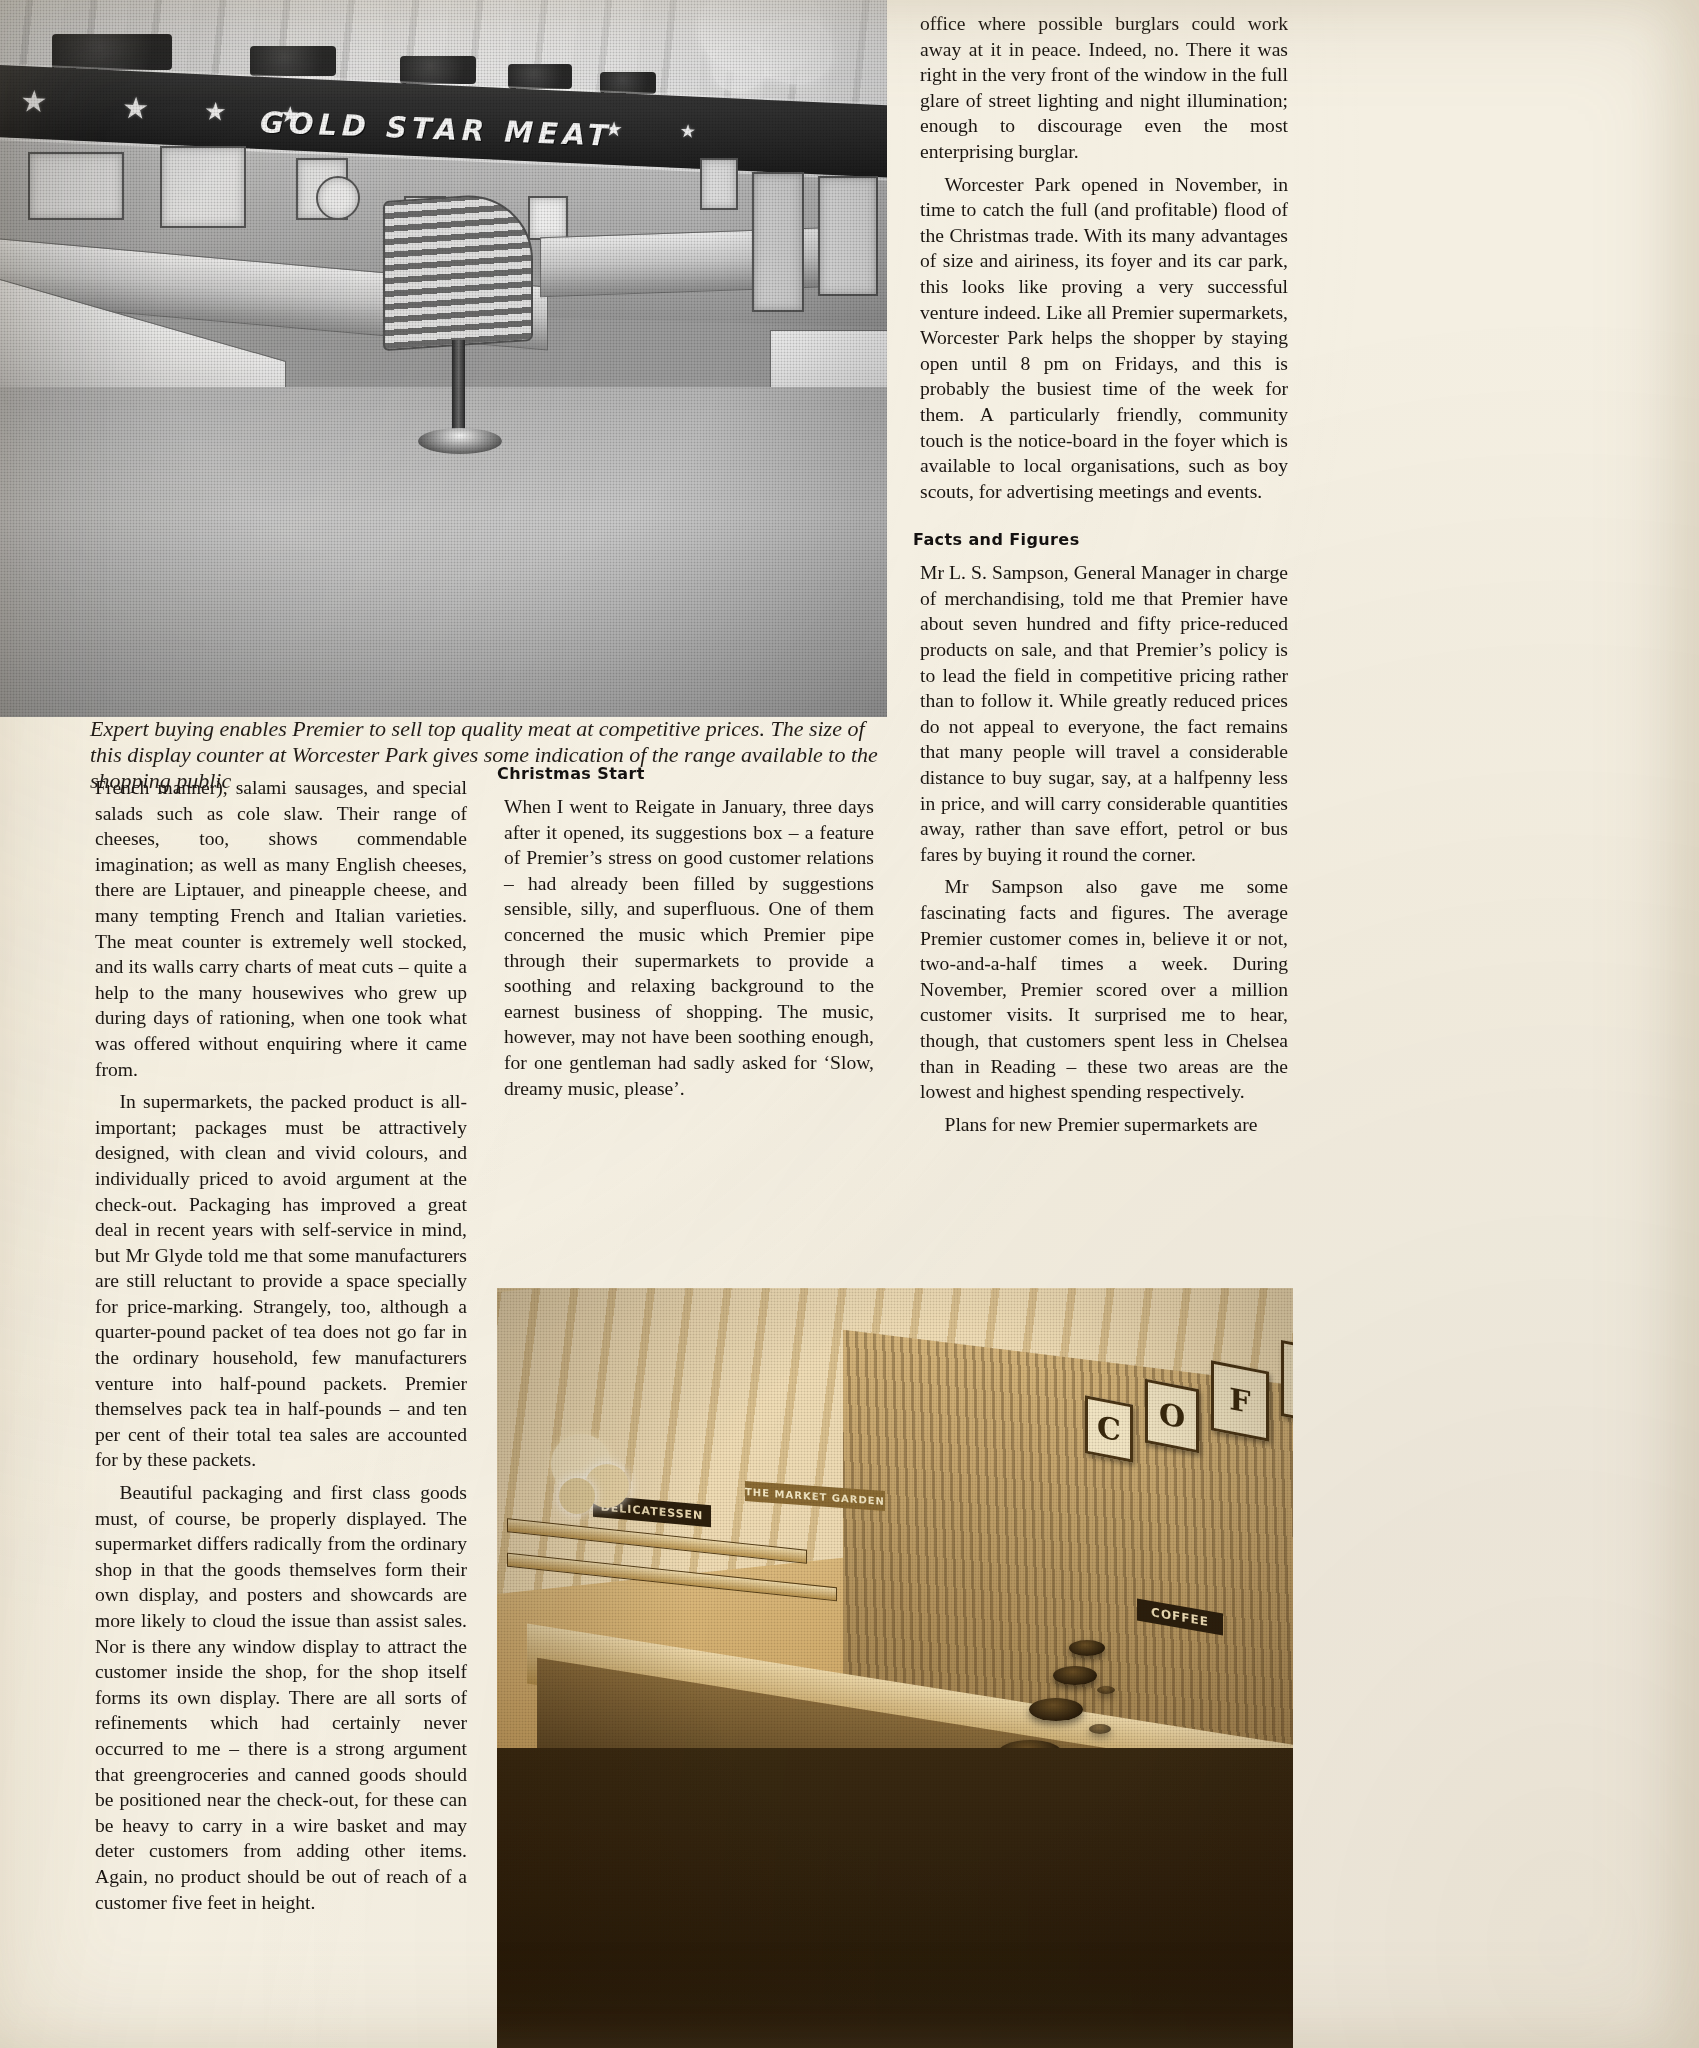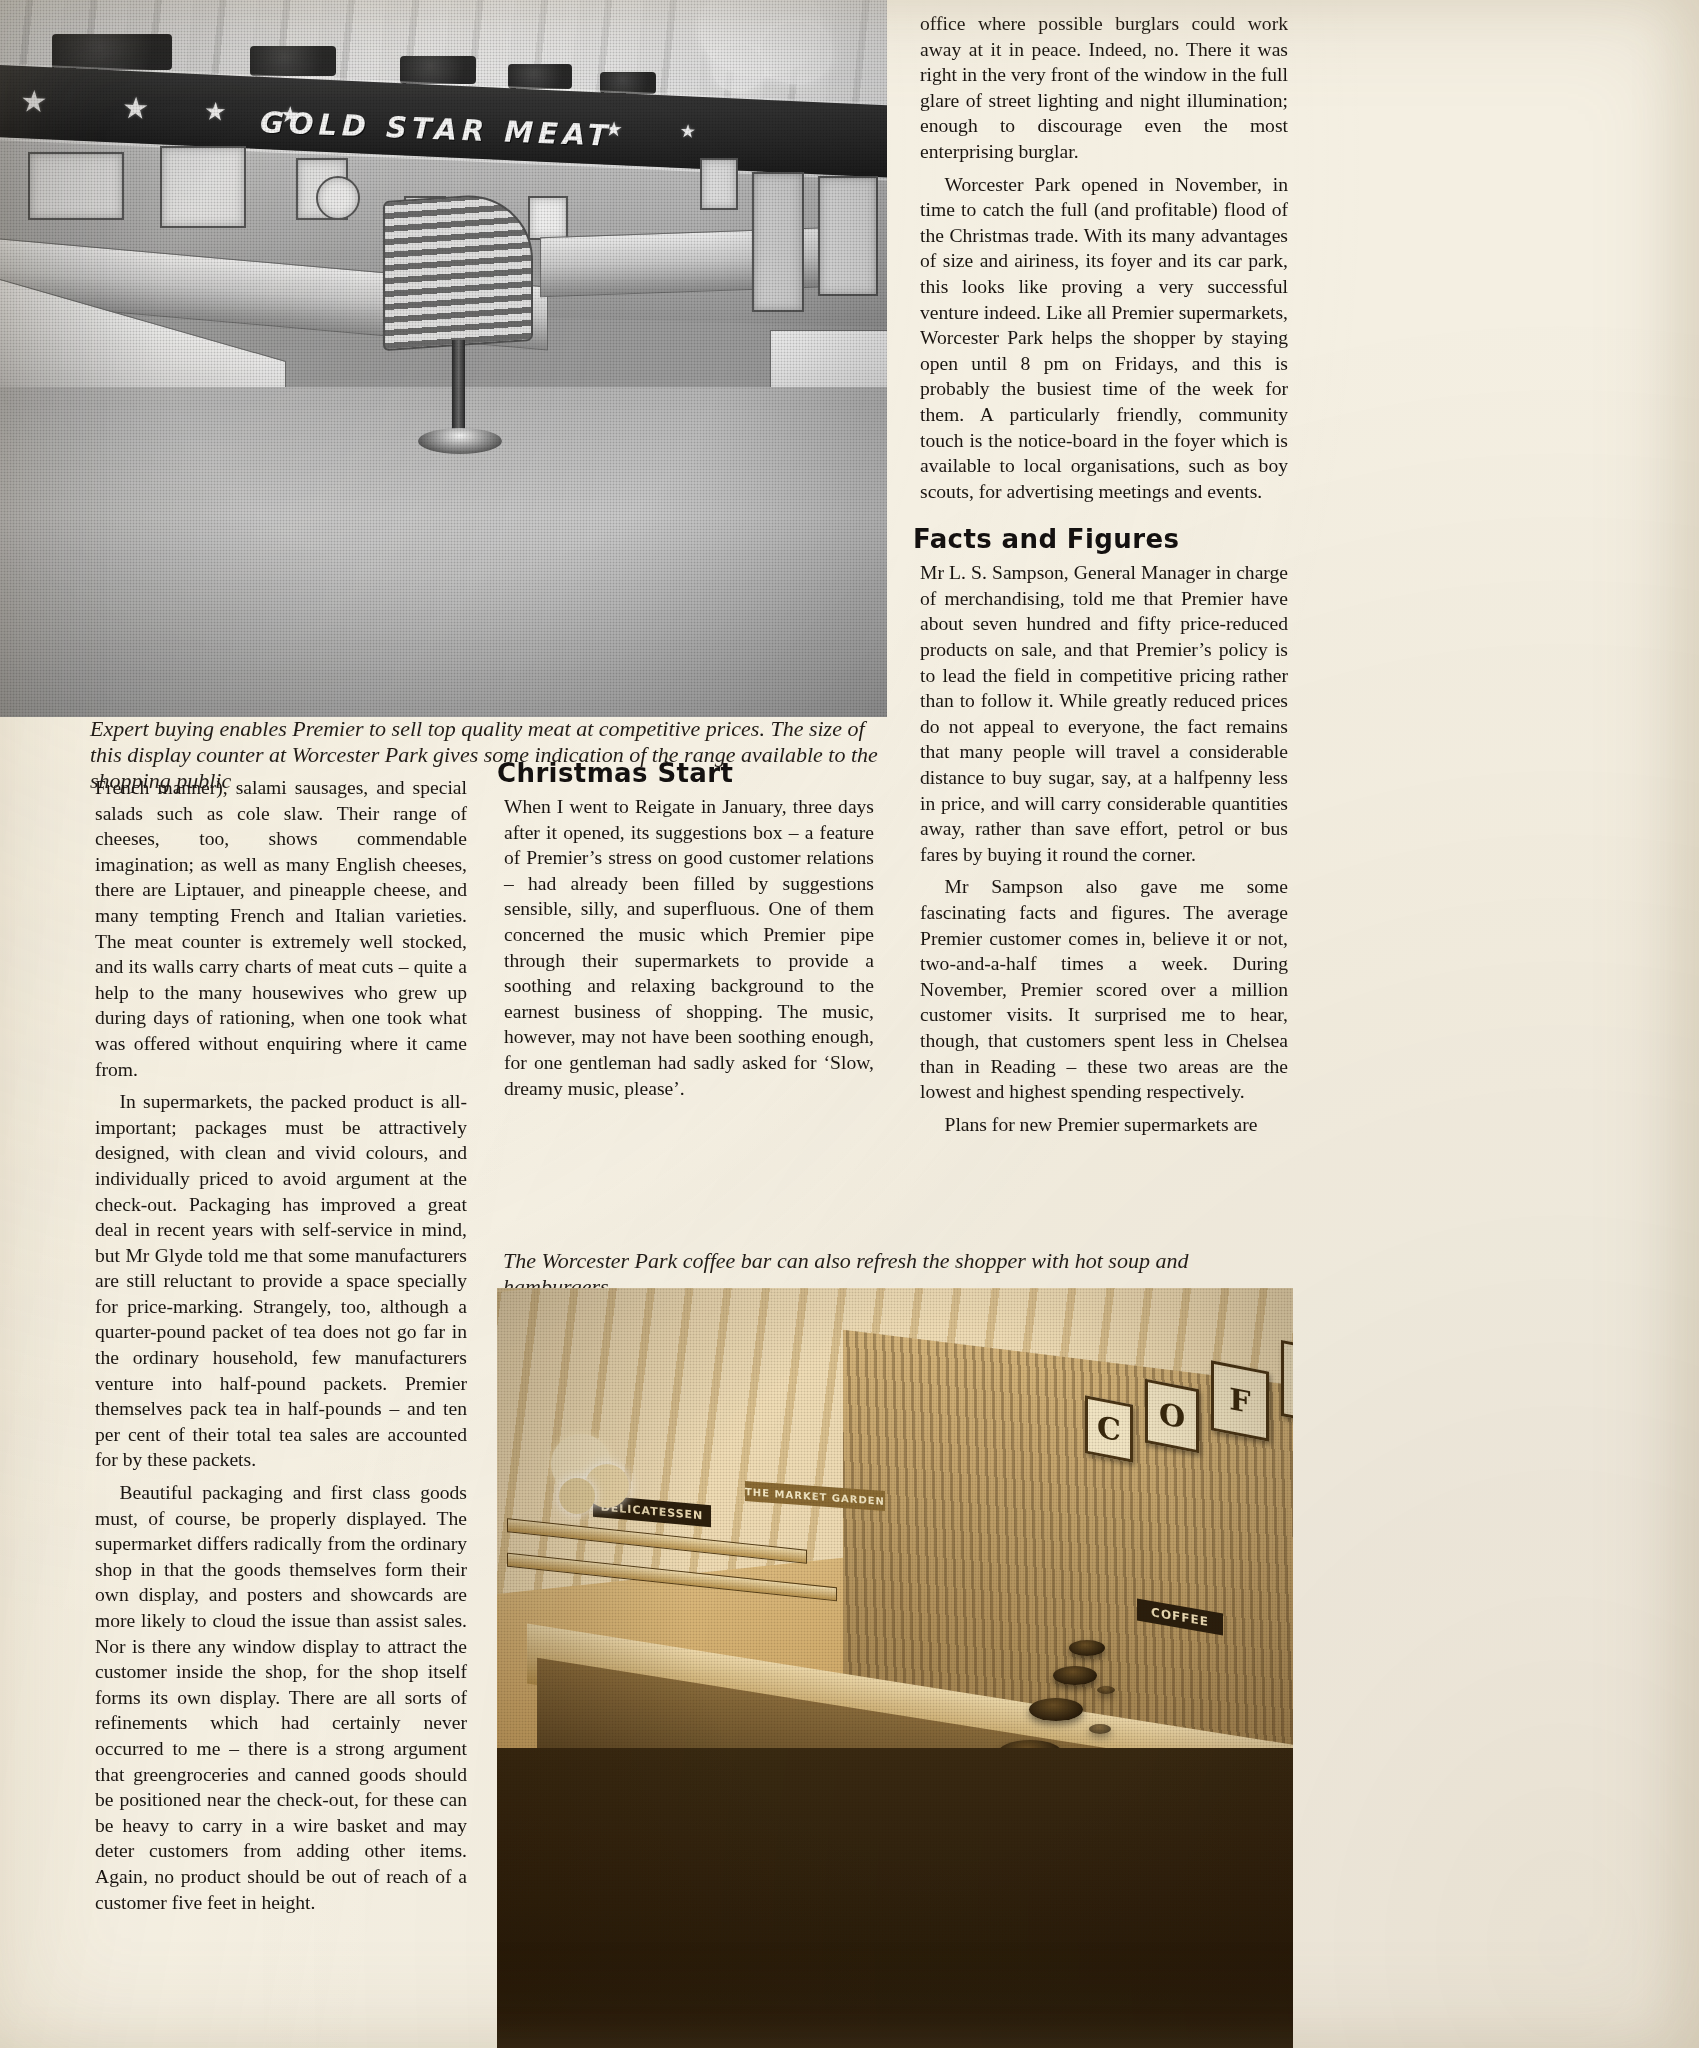--- a/index.html
+++ b/index.html
@@ -198,21 +198,21 @@
     line-height:25.6px;
     text-align:justify;
     color:#1a1511;
     hyphens:none;
   }
   .col p{ margin:7px; text-indent:0; }
   .col p + p{ text-indent:1.25em; }
   .head{
     font-family:"DejaVu Sans", sans-serif;
     font-weight:700;
-    font-size:26px;
+    font-size:16px;
     line-height:27px;
     letter-spacing:.4px;
     margin:0 0 1px 0;
     color:#141110;
   }
   .head.spaced{ margin-top:22px; }
   .col-left  { left:88px;  top:768px;  width:386px; }
   .col-mid   { left:497px; top:760px;  width:384px; }
   .col-right { left:913px; top:4px;    width:382px; }
 
@@ -291,21 +291,20 @@
 
   <div class="col col-right">
     <p>office where possible burglars could work away at it in peace. Indeed, no. There it was right in the very front of the window in the full glare of street lighting and night illumination; enough to discourage even the most enterprising burglar.</p>
     <p>Worcester Park opened in November, in time to catch the full (and profitable) flood of the Christmas trade. With its many advantages of size and airiness, its foyer and its car park, this looks like proving a very successful venture indeed. Like all Premier supermarkets, Worcester Park helps the shopper by staying open until 8 pm on Fridays, and this is probably the busiest time of the week for them. A particularly friendly, community touch is the notice-board in the foyer which is available to local organisations, such as boy scouts, for advertising meetings and events.</p>
     <h2 class="head spaced">Facts and Figures</h2>
     <p>Mr L. S. Sampson, General Manager in charge of merchandising, told me that Premier have about seven hundred and fifty price-reduced products on sale, and that Premier’s policy is to lead the field in competitive pricing rather than to follow it. While greatly reduced prices do not appeal to everyone, the fact remains that many people will travel a considerable distance to buy sugar, say, at a halfpenny less in price, and will carry considerable quantities away, rather than save effort, petrol or bus fares by buying it round the corner.</p>
     <p>Mr Sampson also gave me some fascinating facts and figures. The average Premier customer comes in, believe it or not, two-and-a-half times a week. During November, Premier scored over a million customer visits. It surprised me to hear, though, that customers spent less in Chelsea than in Reading – these two areas are the lowest and highest spending respectively.</p>
     <p>Plans for new Premier supermarkets are</p>
   </div>
 
-  <div class="caption cap-bottom">The Worcester Park coffee bar can also refresh the shopper with hot soup and hamburgers</div>
 
   <div class="photo-bottom">
     <div class="pb-sky"></div>
     <div class="pb-ceiling"></div>
     <div class="pb-rightwall"></div>
 
     <div class="pb-frame" style="left:588px;top:112px;width:48px;height:58px;transform:skewY(11deg);">C</div>
     <div class="pb-frame" style="left:648px;top:96px;width:54px;height:64px;transform:skewY(11deg);">O</div>
     <div class="pb-frame" style="left:714px;top:78px;width:58px;height:70px;transform:skewY(11deg);">F</div>
     <div class="pb-frame" style="left:784px;top:58px;width:62px;height:76px;transform:skewY(11deg);">F</div>

